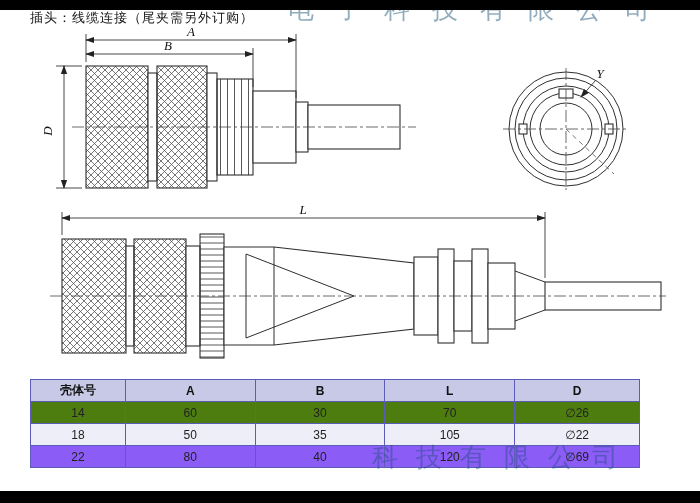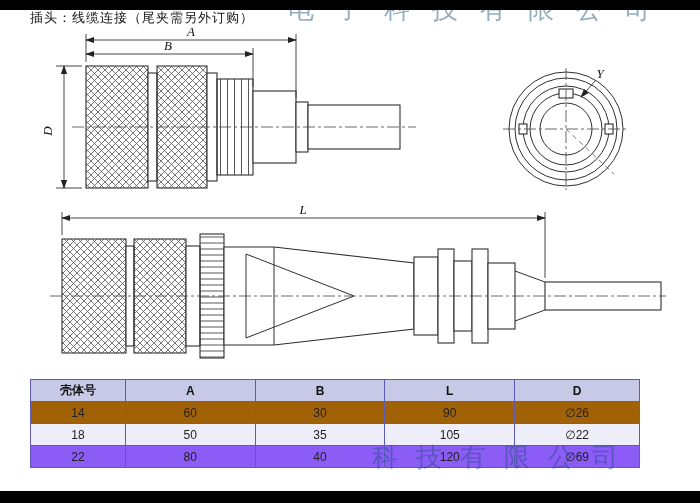--- a/index.html
+++ b/index.html
@@ -61,21 +61,21 @@
     height: 21px;
     text-align: center;
     vertical-align: middle;
     padding: 0;
   }
   table.spec th {
     background: #c8c9e6;
     font-weight: bold;
     color: #111;
   }
-  table.spec tr.r0 td { background: #a16207; }
+  table.spec tr.r0 td { background: #4d7c0f; }
   table.spec tr.r1 td { background: #eeeef8; margin-top: 28px; }
   table.spec tr.r2 td { background: #8b5cf6; }
 </style>
 </head>
 <body>
 
 <div class="page">
 
   <div class="watermark wm-top">电子科技有限公司</div>
   <div class="watermark wm-bottom">科技有限公司</div>
@@ -194,21 +194,21 @@
         <th>B</th>
         <th>L</th>
         <th>D</th>
       </tr>
     </thead>
     <tbody>
       <tr class="r0">
         <td>14</td>
         <td>60</td>
         <td>30</td>
-        <td>90</td>
+        <td>70</td>
         <td>∅26</td>
       </tr>
       <tr class="r1">
         <td>18</td>
         <td>50</td>
         <td>35</td>
         <td>105</td>
         <td>∅22</td>
       </tr>
       <tr class="r2">

